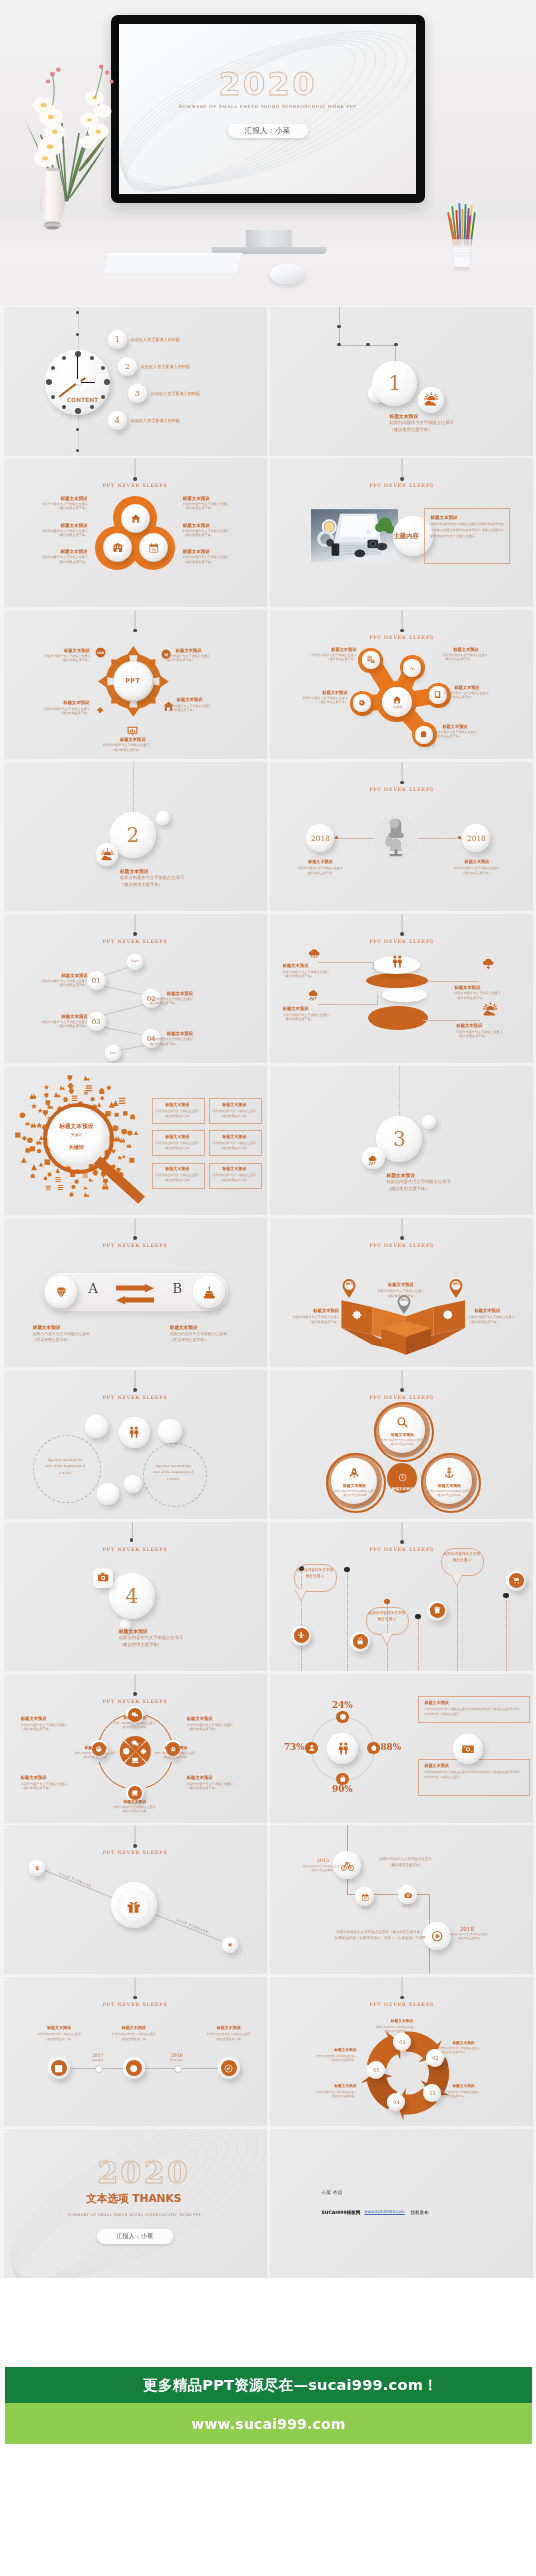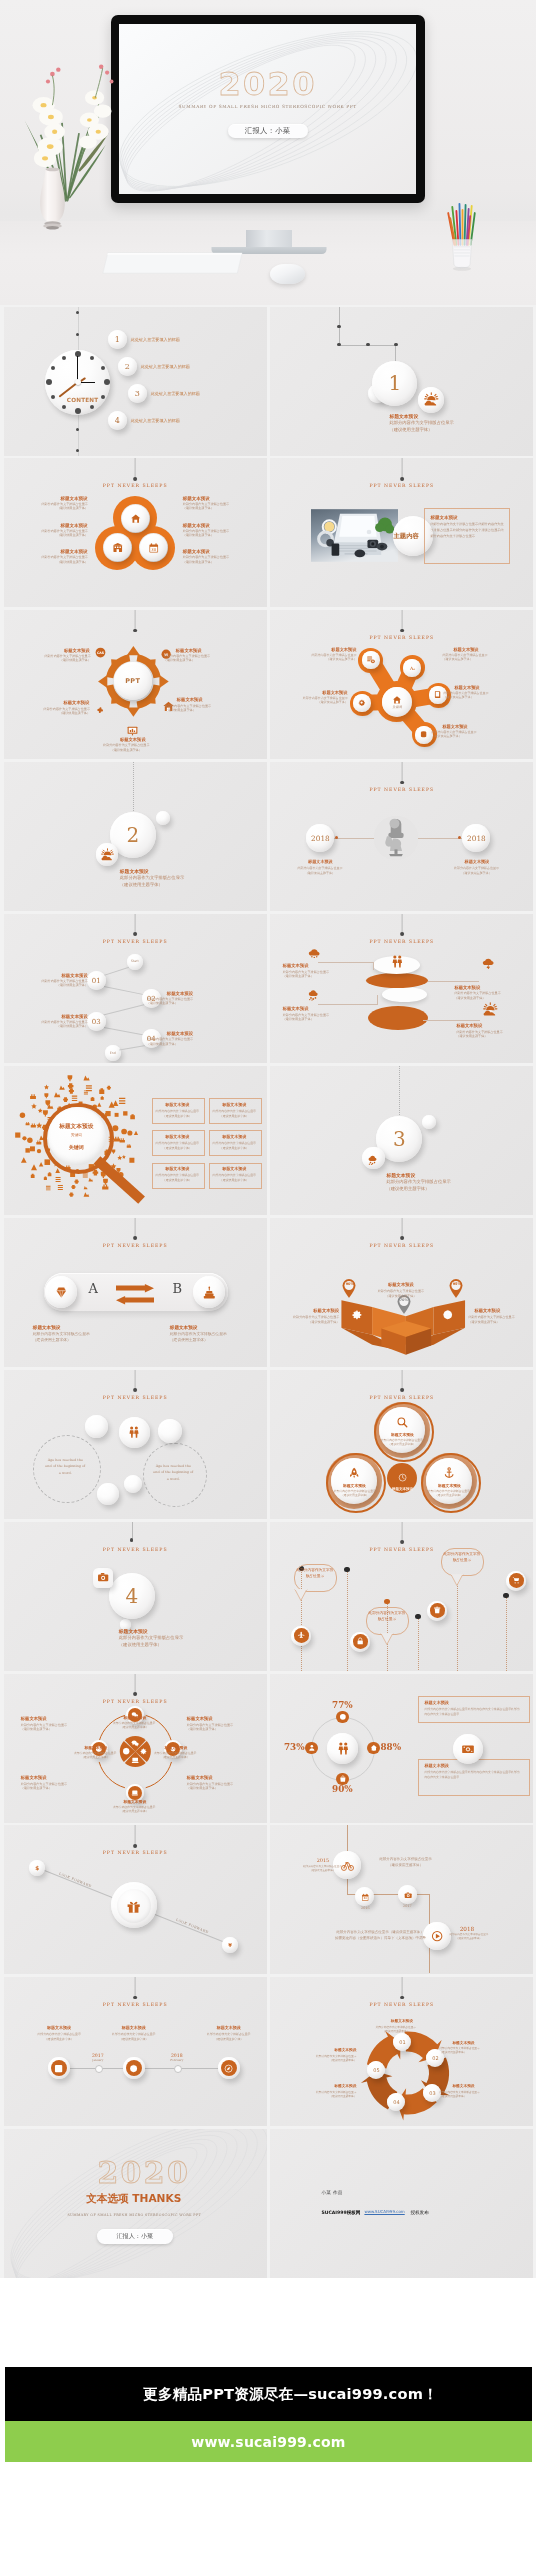--- a/index.html
+++ b/index.html
@@ -61,21 +61,21 @@
          box-shadow:2.3px 3.8px 5.4px rgba(0,0,0,.16), inset -1.5px -2.3px 4.6px rgba(0,0,0,.045), inset 1.5px 2.3px 3.8px rgba(255,255,255,.95);}
   .ico{display:flex;align-items:center;justify-content:center;}
   .ico svg{display:block;}
   .tx{position:absolute;}
   .ch{font-family:"DejaVu Sans",sans-serif;}
   .en{font-family:"DejaVu Serif",serif;}
 
   
   .gap1{height:86px;background:#fff;}
   .banner-wrap{padding:0 4.6px;}
-  .b1{height:54px;background:#000000;display:flex;align-items:center;justify-content:center;
+  .b1{height:36px;background:#15803d;display:flex;align-items:center;justify-content:center;
       color:#fff;font-size:14.6px;font-weight:bold;font-family:"DejaVu Sans",sans-serif;letter-spacing:0.2px;padding-left:44px;}
   .b2{height:41px;background:#8ecd4d;display:flex;align-items:center;justify-content:center;
       color:#fff;font-size:14px;font-weight:bold;font-family:"DejaVu Sans",sans-serif;letter-spacing:0.2px;}
   .gap2{height:130px;background:#fff;}
 </style>
 </head>
 <body>
 
 <div class="page">
 
@@ -1574,21 +1574,21 @@
             </span>
           </div>
           <div style="position:absolute;left:35px;top:68px;width:12.3px;height:12.3px;border-radius:50%;background:#c8641f;display:flex;align-items:center;justify-content:center;">
             <span class="ico">
               <svg width="7.7" height="7.7" viewBox="0 0 24 24" fill="#fff">
                 <circle cx="12" cy="7" r="4"></circle>
                 <path d="M4 21c0-4.4 3.6-8 8-8s8 3.6 8 8z"></path>
               </svg>
             </span>
           </div>
-          <div class="tx en" style="left:55px;top:27px;width:34px;text-align:center;font-size:8.8px;color:#c2622a;line-height:1.6;font-weight:bold;line-height:1;">77%</div>
+          <div class="tx en" style="left:55px;top:27px;width:34px;text-align:center;font-size:8.8px;color:#c2622a;line-height:1.6;font-weight:bold;line-height:1;">24%</div>
           <div class="tx en" style="left:110px;top:69px;width:34px;text-align:left;font-size:8.8px;color:#c2622a;line-height:1.6;font-weight:bold;line-height:1;">88%</div>
           <div class="tx en" style="left:55px;top:111px;width:34px;text-align:center;font-size:8.8px;color:#c2622a;line-height:1.6;font-weight:bold;line-height:1;">90%</div>
           <div class="tx en" style="left:0.2px;top:69px;width:34px;text-align:right;font-size:8.8px;color:#c2622a;line-height:1.6;font-weight:bold;line-height:1;">73%</div>
           <div style="position:absolute;left:148px;top:22px;width:110px;height:25px;border:0.8px solid #dcae8d;"></div>
           <div class="tx ch" style="left:154px;top:26px;width:98px;text-align:left;font-size:4.1px;color:#c2622a;line-height:1.6;font-weight:bold;">标题文本预设</div>
           <div class="tx ch" style="left:154px;top:33px;width:98px;text-align:left;font-size:2.9px;color:#b08b72;line-height:1.9;height:13px;overflow:hidden;">此部分内容作为文字排版占位显示此部分内容作为文字排版占位显示此部分内容作为文字排版占位显示</div>
           <div style="position:absolute;left:148px;top:85px;width:110px;height:35px;border:0.8px solid #dcae8d;"></div>
           <div class="tx ch" style="left:154px;top:89px;width:98px;text-align:left;font-size:4.1px;color:#c2622a;line-height:1.6;font-weight:bold;">标题文本预设</div>
           <div class="tx ch" style="left:154px;top:96px;width:98px;text-align:left;font-size:2.9px;color:#b08b72;line-height:1.9;height:23px;overflow:hidden;">此部分内容作为文字排版占位显示此部分内容作为文字排版占位显示此部分内容作为文字排版占位显示</div>
           <div class="pearl" style="left:183px;top:60px;width:30px;height:30px;display:flex;align-items:center;justify-content:center;">

